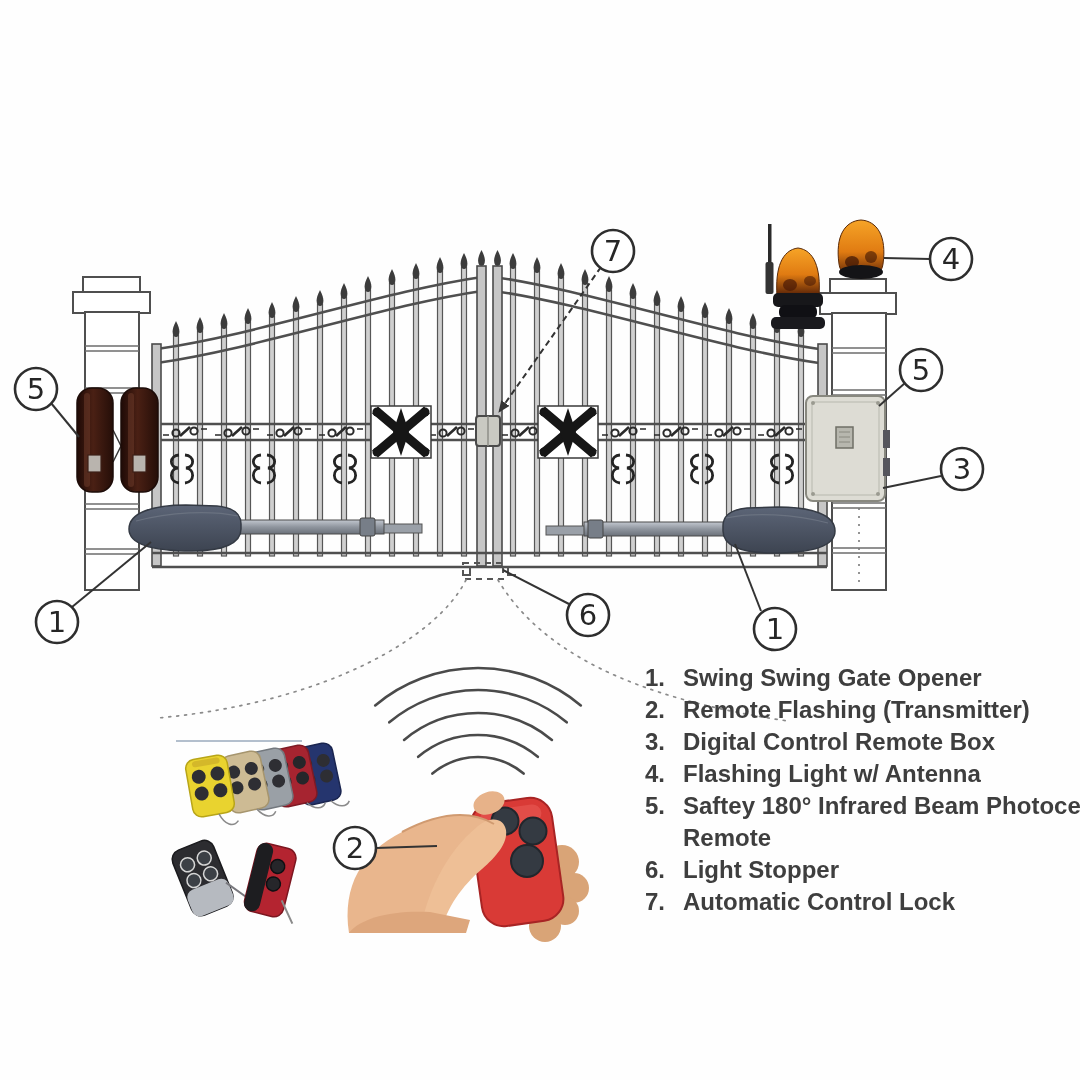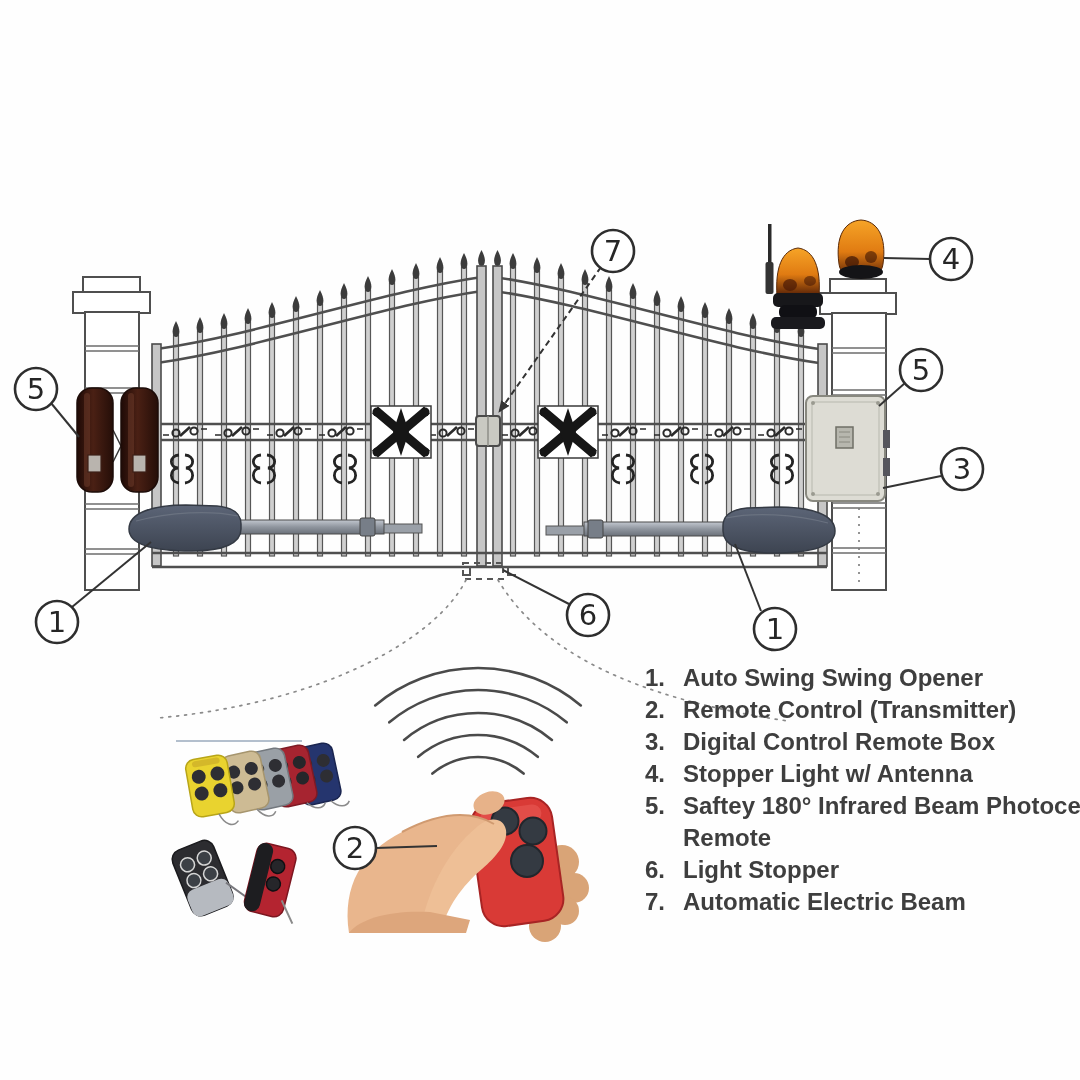--- a/index.html
+++ b/index.html
@@ -386,23 +386,23 @@
     <text class="cnum" x="775" y="639" text-anchor="middle">1</text>
   </g>
   <g>
     <path class="leader" d="M376,848 L437,846"></path>
     <use href="#callout" x="355" y="848"></use>
     <text class="cnum" x="355" y="858" text-anchor="middle">2</text>
   </g>
 </svg>
 
   <div class="legend">
-    <div class="lrow"><span class="lnum">1.</span><span>Auto Swing Swing Opener</span></div>
-    <div class="lrow"><span class="lnum">2.</span><span>Remote Control (Transmitter)</span></div>
+    <div class="lrow"><span class="lnum">1.</span><span>Swing Swing Gate Opener</span></div>
+    <div class="lrow"><span class="lnum">2.</span><span>Remote Flashing (Transmitter)</span></div>
     <div class="lrow"><span class="lnum">3.</span><span>Digital Control Remote Box</span></div>
-    <div class="lrow"><span class="lnum">4.</span><span>Stopper Light w/ Antenna</span></div>
+    <div class="lrow"><span class="lnum">4.</span><span>Flashing Light w/ Antenna</span></div>
     <div class="lrow"><span class="lnum">5.</span><span>Saftey 180° Infrared Beam Photocell</span></div>
     <div class="lrow"><span class="lnum"></span><span>Remote</span></div>
     <div class="lrow"><span class="lnum">6.</span><span>Light Stopper</span></div>
-    <div class="lrow"><span class="lnum">7.</span><span>Automatic Electric Beam</span></div>
+    <div class="lrow"><span class="lnum">7.</span><span>Automatic Control Lock</span></div>
   </div>
 
 </div>
 
 </body></html>

